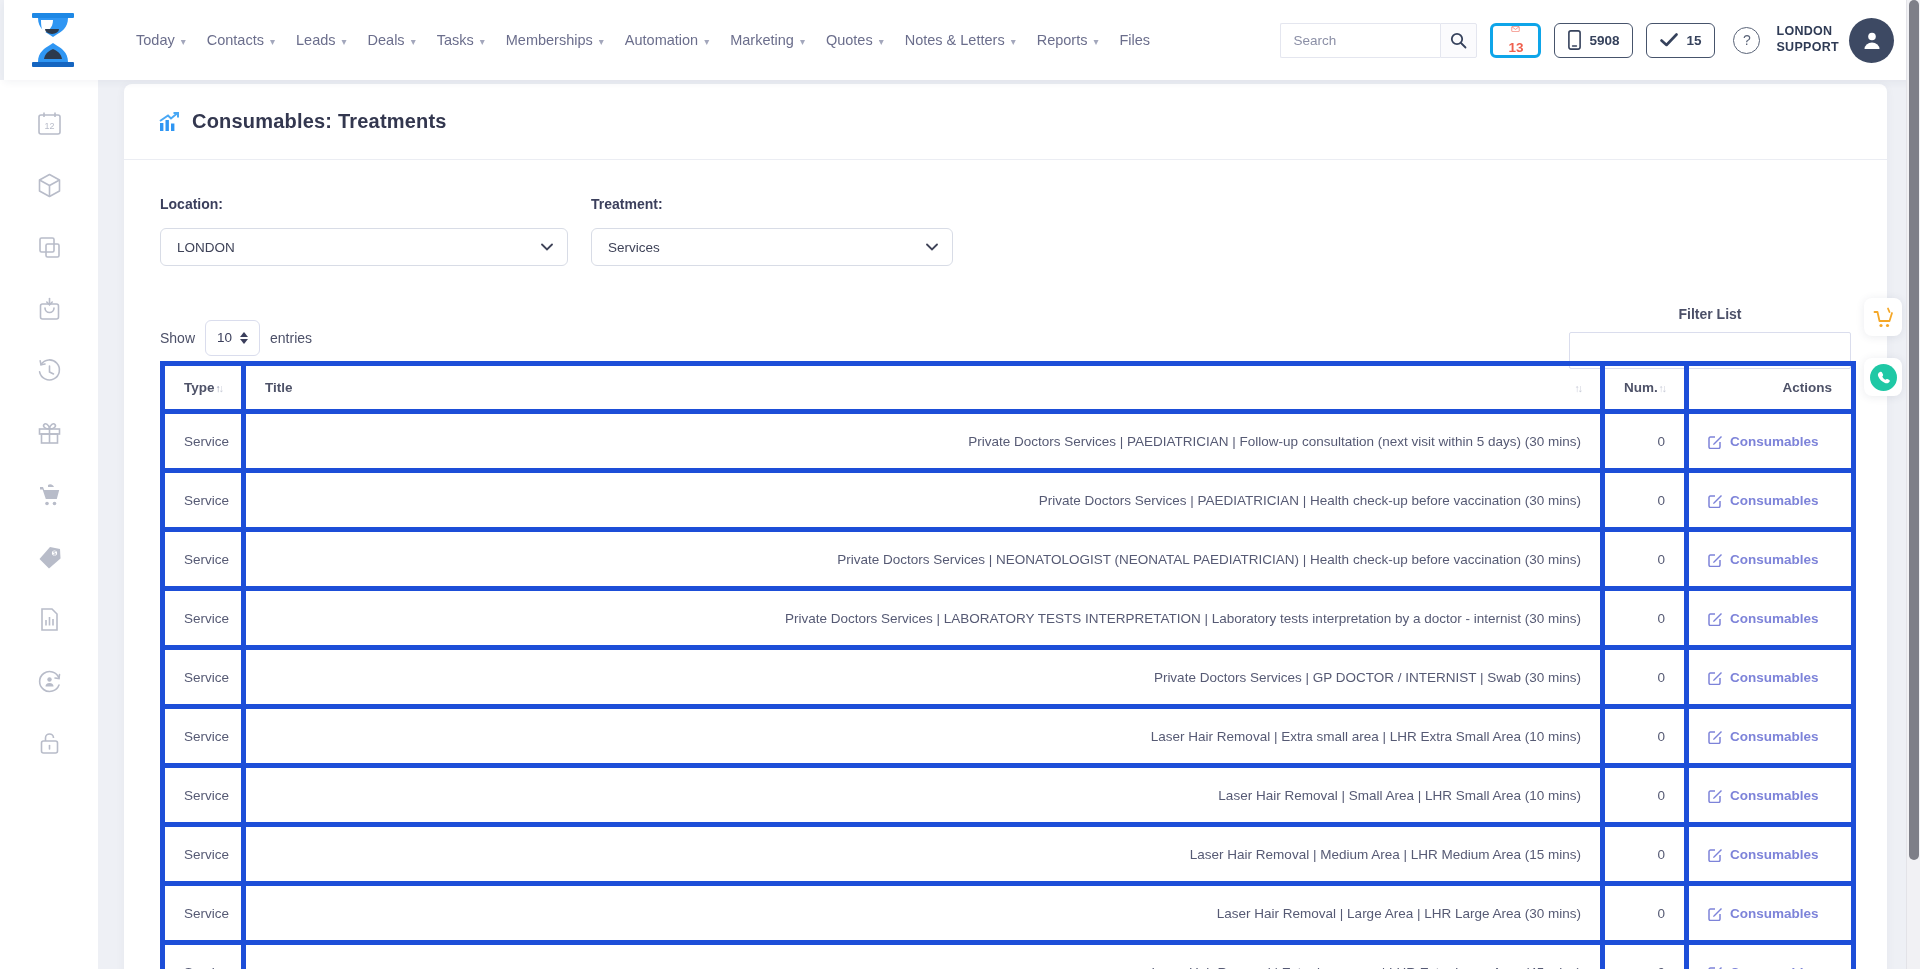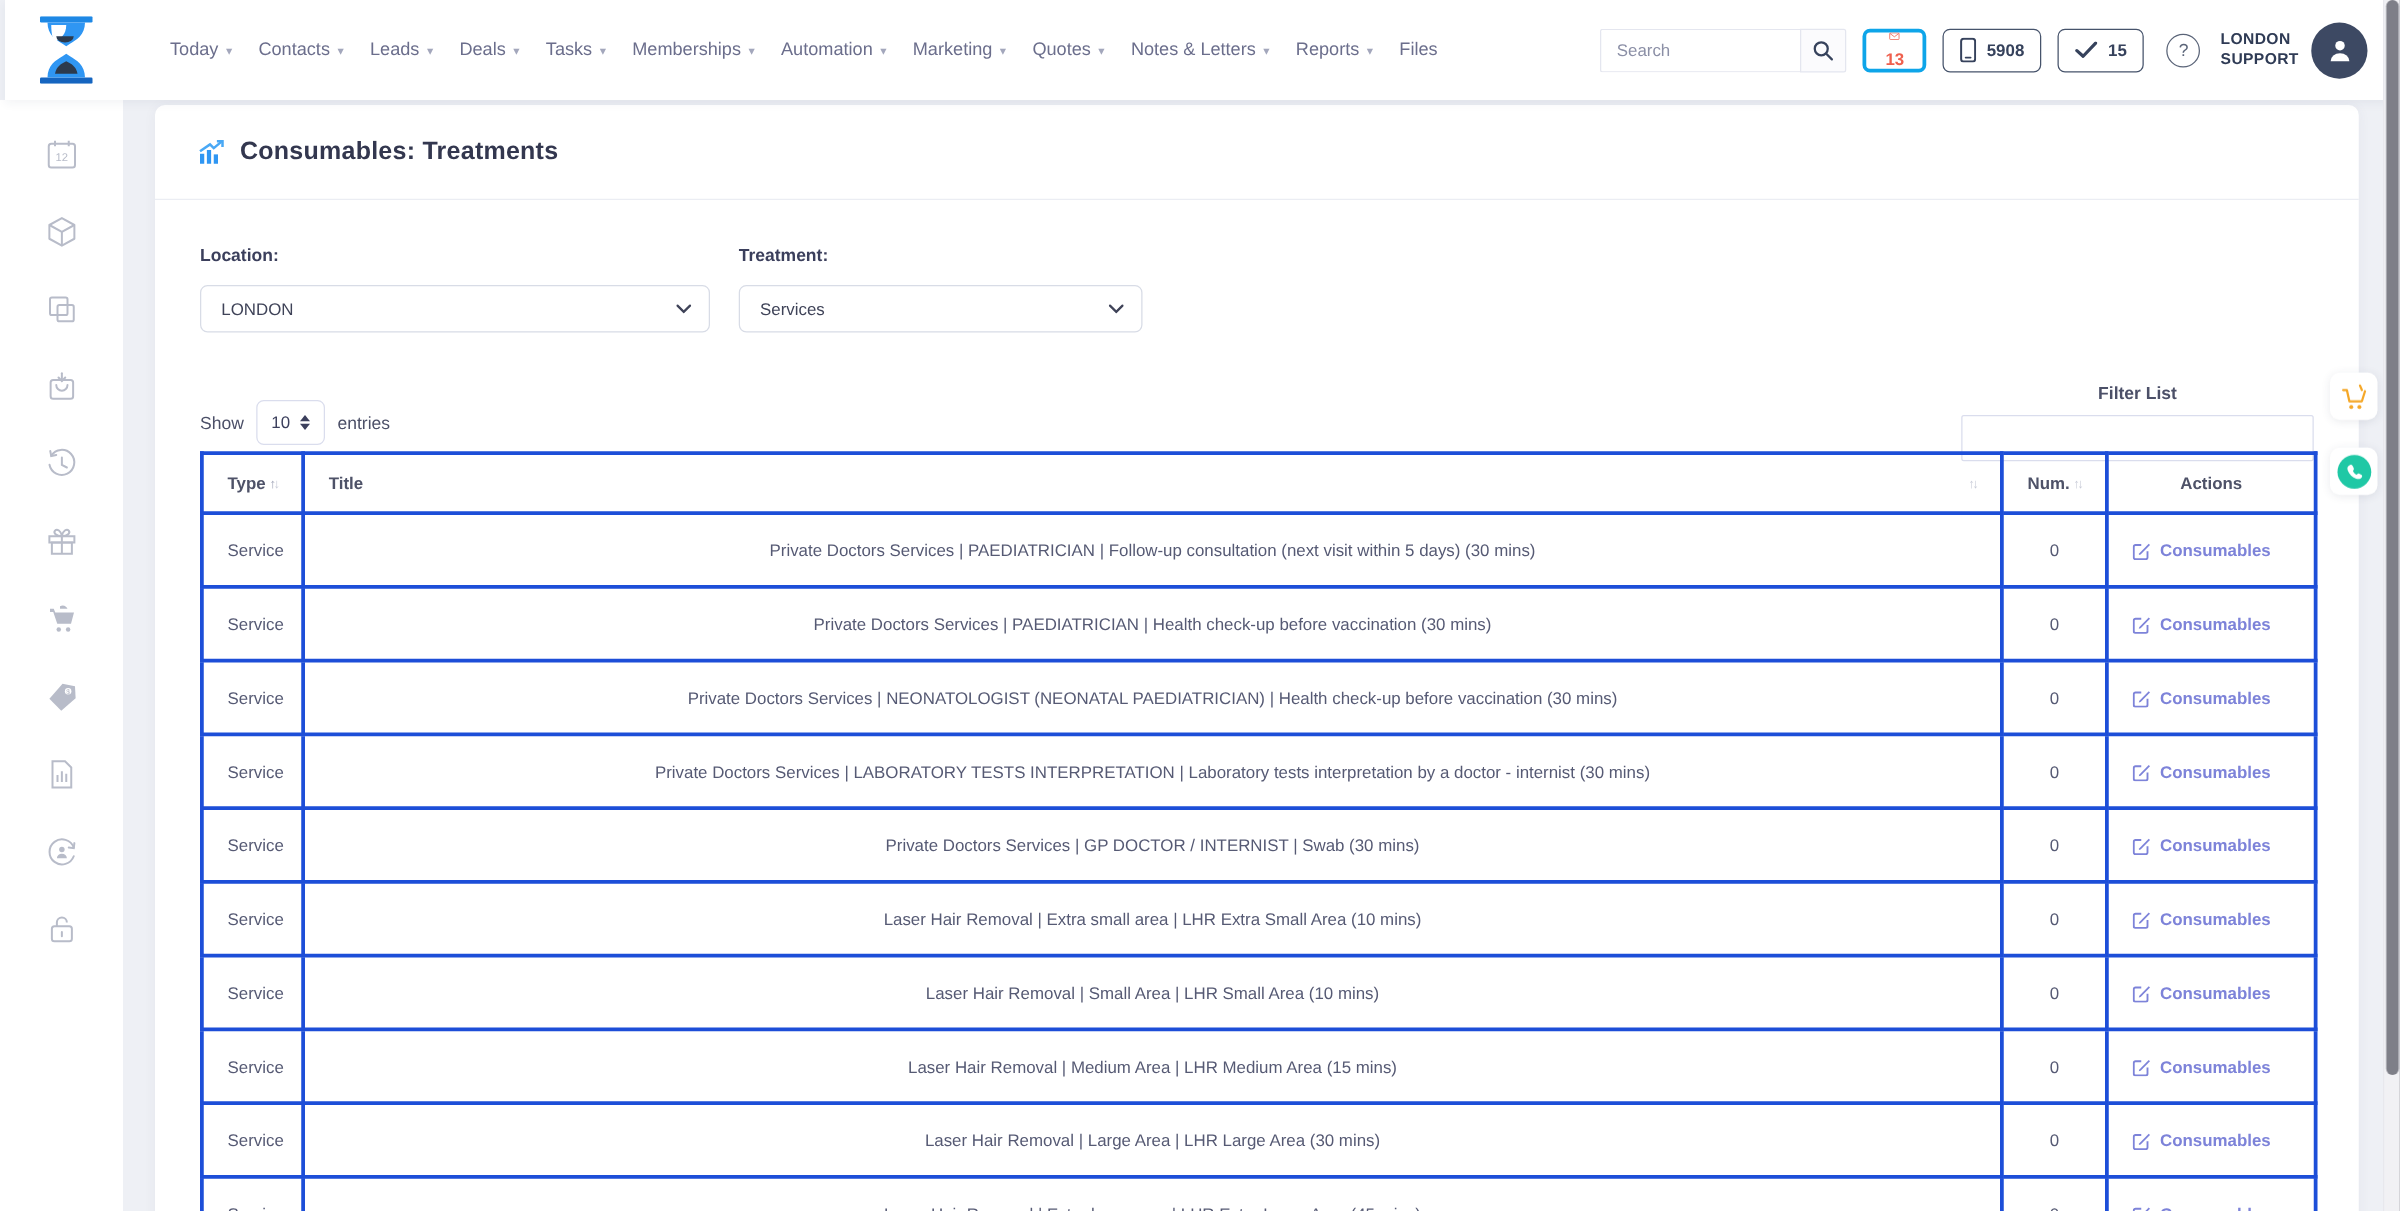--- a/index.html
+++ b/index.html
@@ -42,36 +42,36 @@
   .card-header { height:76px; display:flex; align-items:center; padding-left:34px; gap:12px;
           border-bottom:1px solid #ebedf3; }
   .page-title { font-size:20px; font-weight:bold; color:#33374f; letter-spacing:.2px; }
 
   .filters-row { position:absolute; top:112px; left:36px; display:flex; gap:23px; }
   .filter-group { display:flex; flex-direction:column; gap:16px; }
   .filter-label { font-size:14px; color:#3b3f5c; font-weight:bold; }
   .select-box { height:38px; border:1px solid #d8dce6; border-radius:6px; background:#fff; display:flex;
           align-items:center; justify-content:space-between; padding:0 14px 0 16px; font-size:13.5px; color:#3f4358; cursor:pointer; }
   .select-box .chev-svg { color:#3f4358; }
-  .w-location { width:408px; } .w-treatment { width:323px; }
+  .w-location { width:408px; } .w-treatment { width:362px; }
 
   .controls-row { position:absolute; top:222px; left:36px; width:1691px; display:flex; align-items:center; }
   .show-entries { display:flex; align-items:center; gap:10px; font-size:14px; color:#4c5068; }
   .page-size { width:55px; height:36px; border:1px solid #dadded; border-radius:6px; display:flex; align-items:center;
           justify-content:center; gap:8px; font-size:13.5px; color:#3b3f5c; cursor:pointer; }
   .spinner { display:flex; flex-direction:column; gap:2px; }
   .spinner i { width:0; height:0; border-left:4px solid transparent; border-right:4px solid transparent; display:block; }
   .spinner .up { border-bottom:5px solid #3b3f5c; } .spinner .dn { border-top:5px solid #3b3f5c; }
   .filter-list { margin-left:auto; display:flex; align-items:center; gap:10px; font-size:14px; color:#4c5068; font-weight:bold;flex-direction:column; }
   .filter-list input { width:282px; height:37px; border:1px solid #dadded; border-radius:2px; outline:none;
           padding:0 10px; font-size:13.5px; color:#3d4158; font-family:"Liberation Sans",sans-serif;}
 
   
   .tbl { position:absolute; top:277px; left:36px; width:1691px; border-collapse:collapse; table-layout:fixed; }
-  .tbl th, .tbl td { border:3px solid #1d4ed8; font-size:13.5px; text-align:center; padding:0 19px; }
+  .tbl th, .tbl td { border:5px solid #1d4ed8; font-size:13.5px; text-align:right; padding:0 19px; }
   .tbl th { height:48px; color:#4e5268; font-weight:bold; }
   .tbl td { height:59px; color:#565a74; }
   .col-type { width:81px; } .col-title { width:1359px; } .col-num { width:84px; } .col-actions { width:167px; }
   .th-inner { display:flex; align-items:center; justify-content:space-between; }
   .sort { font-size:10.5px; letter-spacing:-2px; white-space:nowrap; }
   .sort .a1 { color:#9da1b5; } .sort .a2 { color:#c9ccd8; }
   .sort.inactive .a1, .sort.inactive .a2 { color:#c9ccd8; }
   .link-action { color:#7d83d9; font-size:13.5px; font-weight:bold; text-decoration:none; display:flex;
           align-items:center; gap:7px; cursor:pointer; }
   .num-cell { color:#3f4358; }

